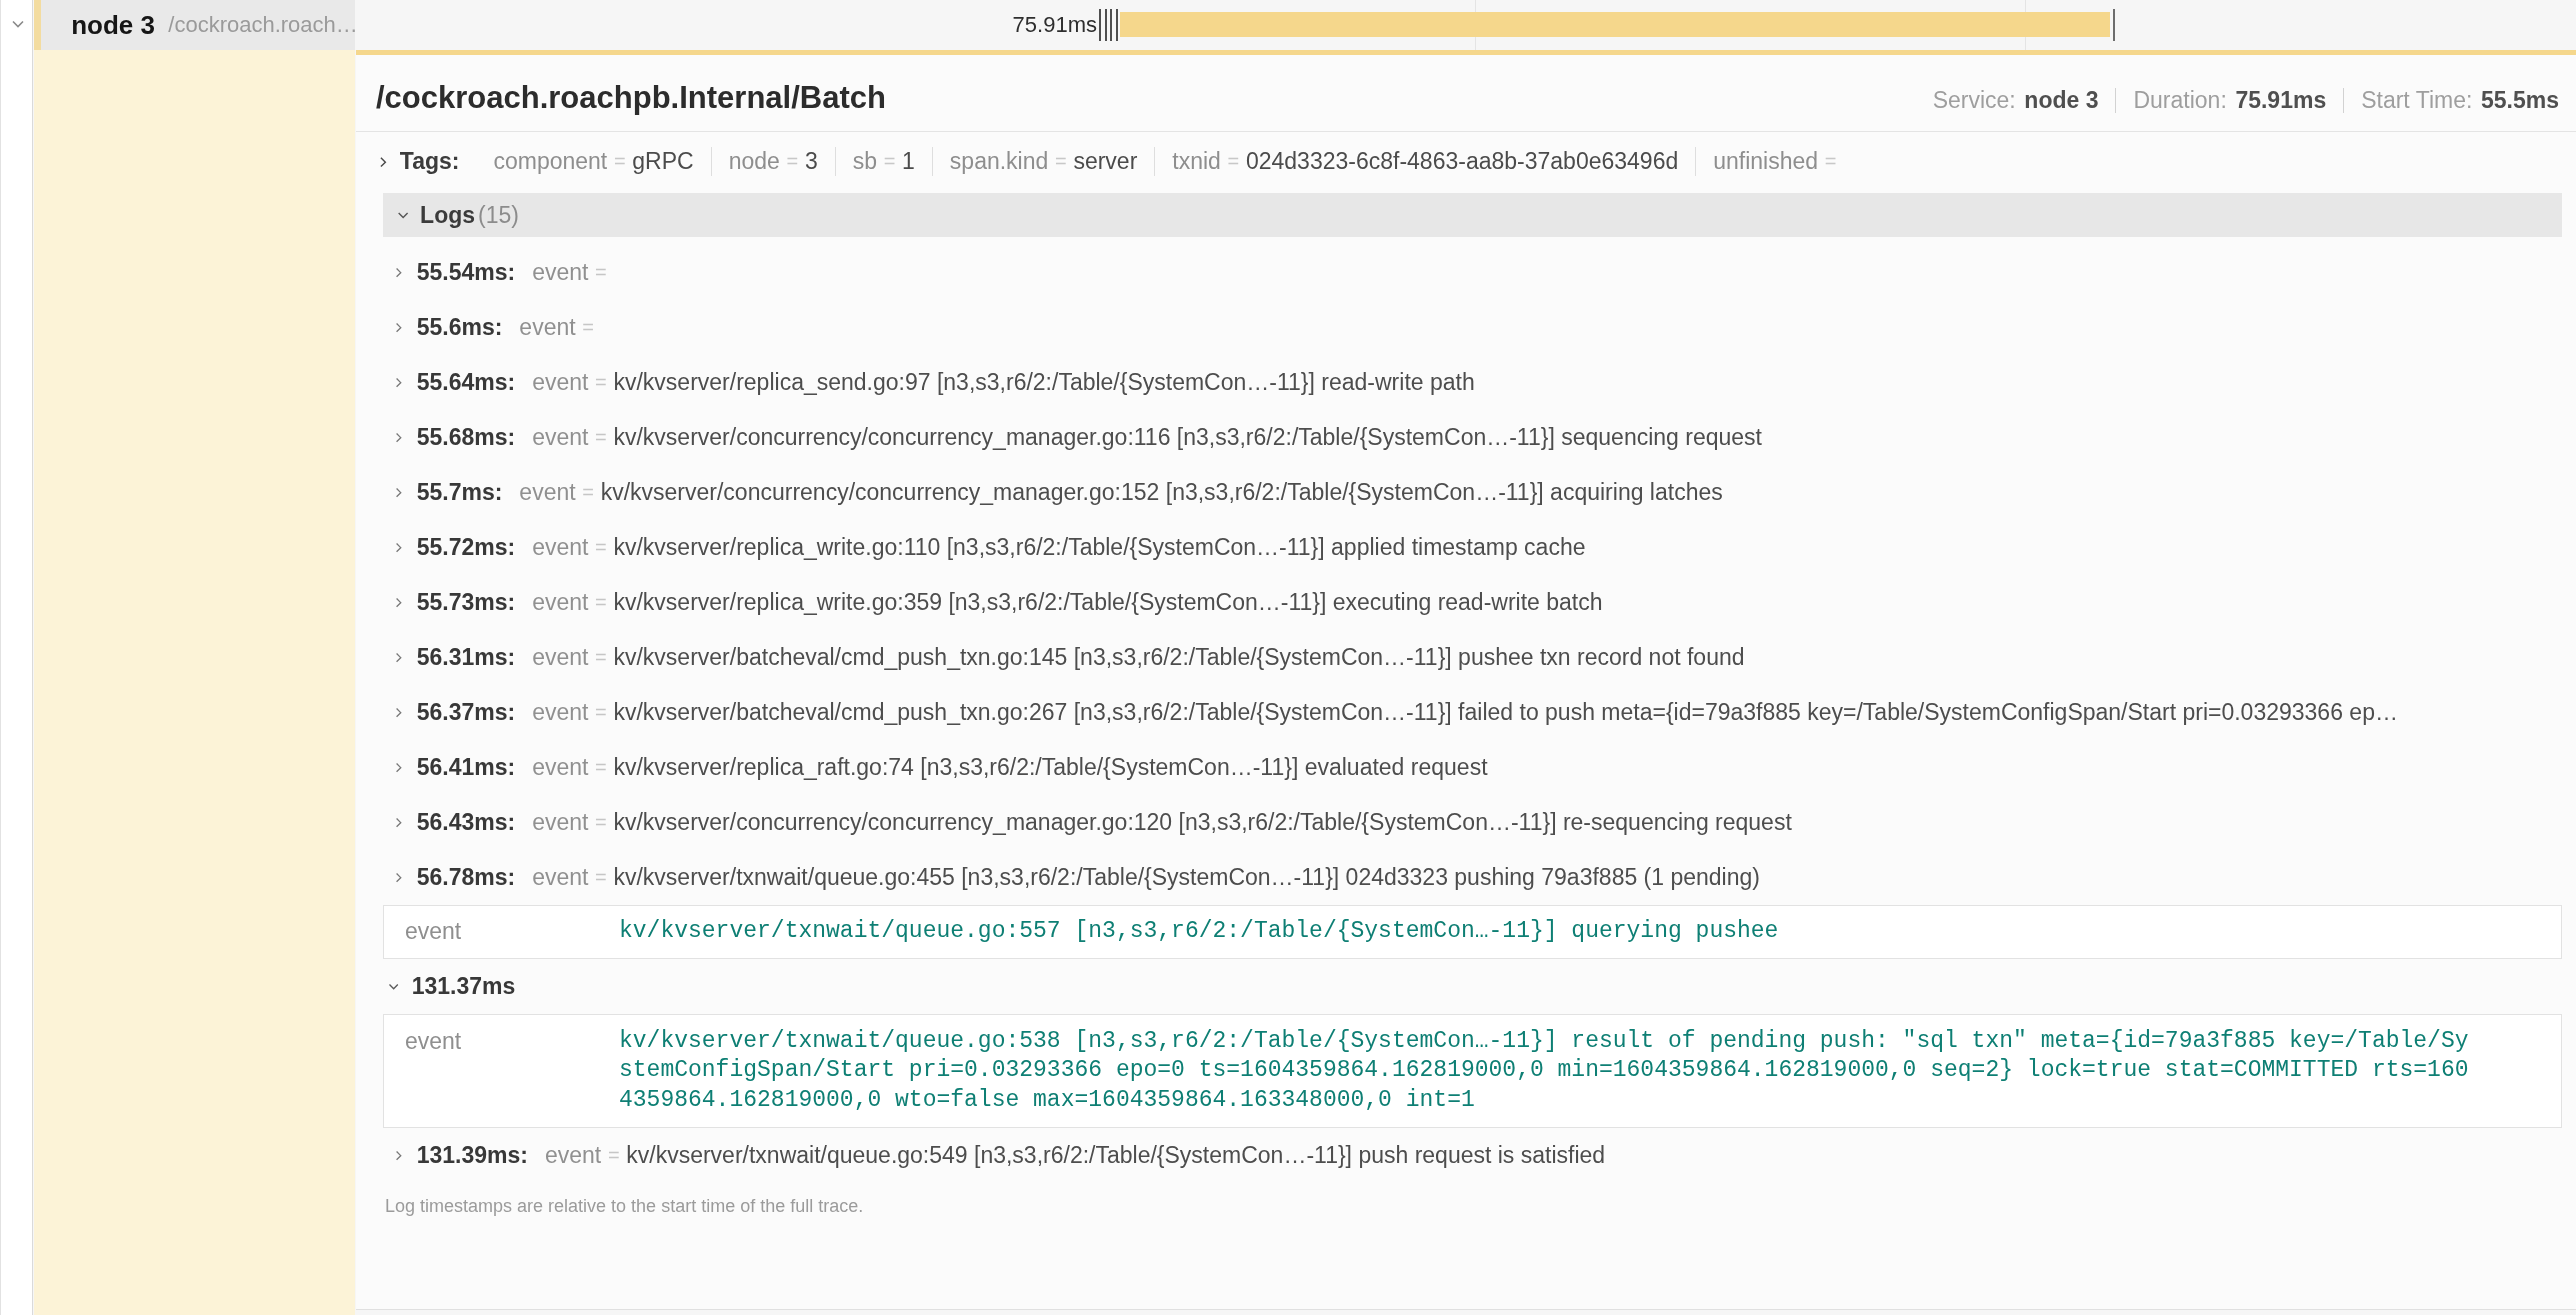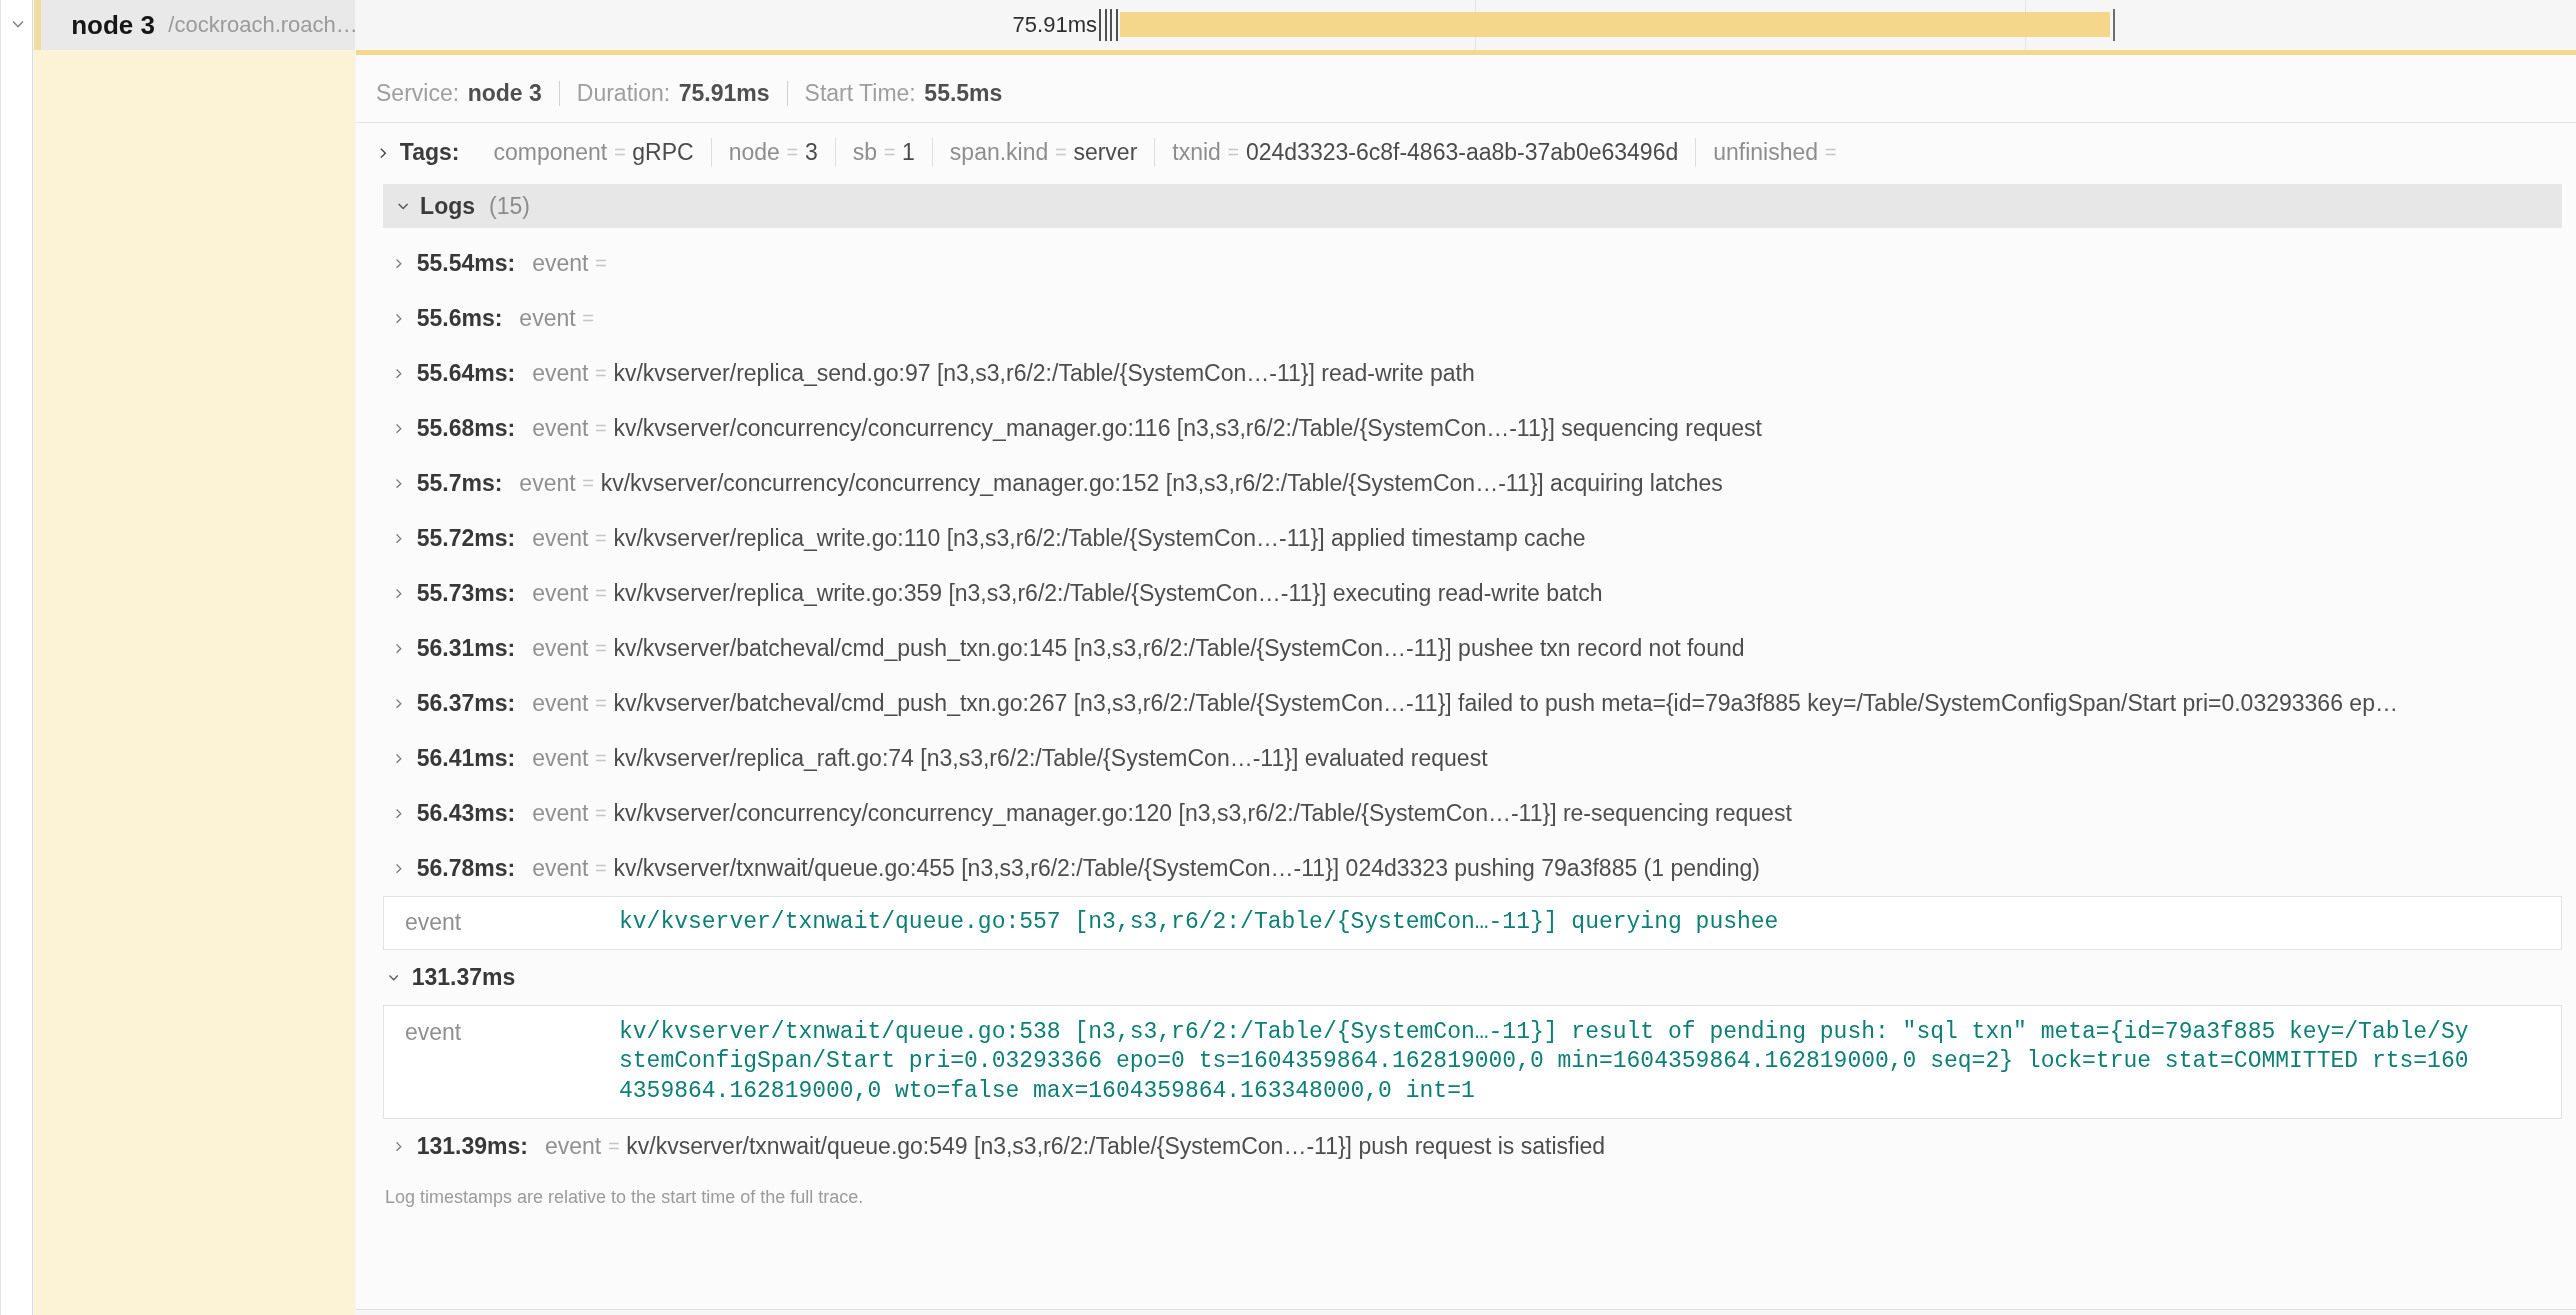--- a/index.html
+++ b/index.html
@@ -41,21 +41,21 @@
   .tags-label { font-weight:bold; color:#3c3c3c; margin-left:9.5px;text-align:right; }
   .tag-chips { display:flex; align-items:center; margin-left:17px; }
   .tag-chip { display:flex; align-items:center; padding:0 17px; border-left:1px solid #dedede; line-height:29px; }
   .tag-chip:first-child { border-left:none; }
   .tag-key { color:#8e8e8e; }
   .tag-eq { color:#c8c8c8; margin:0 6.7px; font-size:20px; }
   .tag-val { color:#4b4b4b; }
 
   .logs-header { margin:9.5px 15.3px 0 27px; height:44px; background:#e7e7e7; display:flex; align-items:center; padding-left:13.3px; }
   .logs-title { font-size:23px; font-weight:bold; color:#3b3b3b; margin-left:9.5px; }
-  .logs-count { font-size:23px; color:#8c8c8c; margin-left:14px; }
+  .logs-count { font-size:23px; color:#8c8c8c; margin-left:3px; }
 
   .log-rows { padding-top:7.6px; }
   .log-row { display:flex; align-items:center; height:55px; padding-left:36px; font-size:23px; white-space:nowrap; overflow:hidden; }
   .log-row .chev { color:#787878; flex:0 0 auto; }
   .log-time { font-weight:bold; color:#383838; margin-left:11.4px; }
   .log-key { color:#909090; margin-left:17px; }
   .log-eq { color:#c6c6c6; margin:0 6.7px; font-size:20px; }
   .log-val { color:#4d4d4d; }
 
   .log-exp-header { display:flex; align-items:center; height:55px; padding-left:31px; font-size:23px; }
@@ -99,20 +99,21 @@
           <path d="M3 5.5 L8 10.5 L13 5.5" fill="none" stroke="currentColor" stroke-width="1.6"></path>
         </svg>
     </span>
   </div>
 
   <div class="indent-col"></div>
 
   <div class="panel">
 
     <div class="title-row">
+      <div class="page-title">/cockroach.roachpb.Internal/Batch</div>
       <div class="meta">
         <span>Service:</span>
         <b>node 3</b>
         <span class="meta-sep"></span>
         <span>Duration:</span>
         <b>75.91ms</b>
         <span class="meta-sep"></span>
         <span>Start Time:</span>
         <b>55.5ms</b>
       </div>

